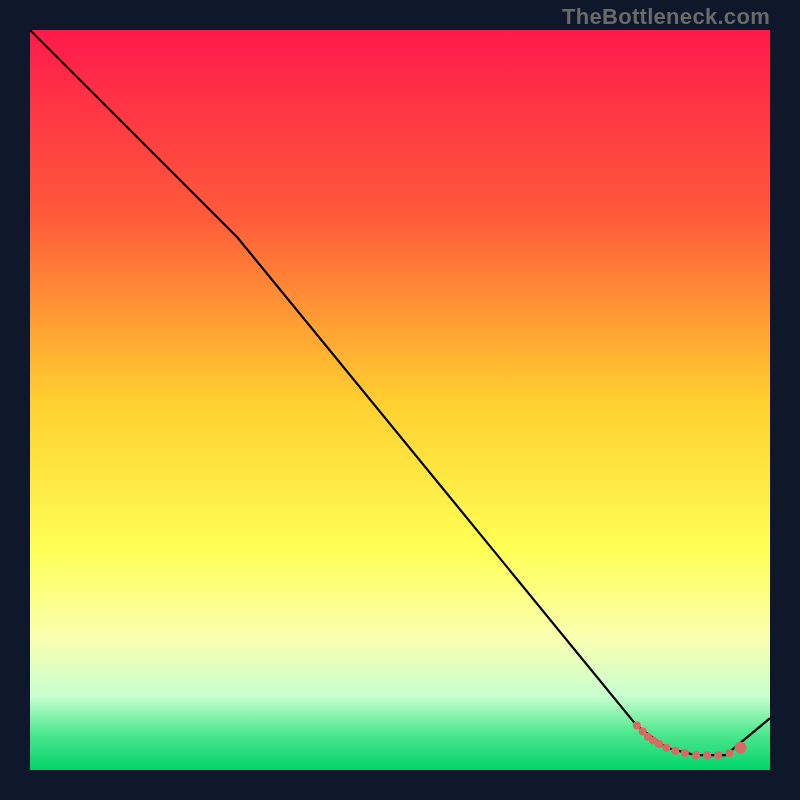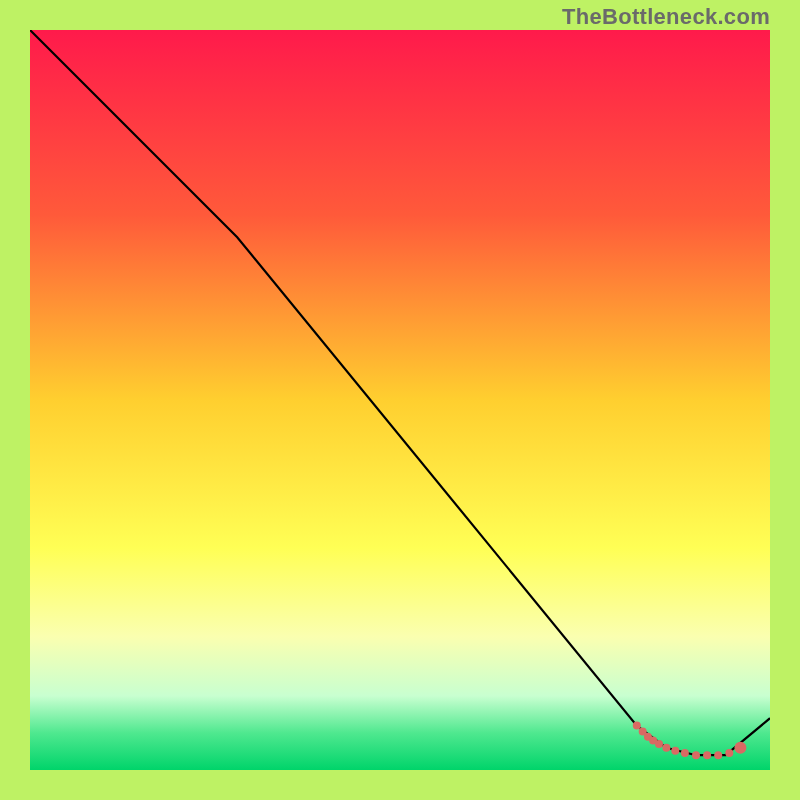--- a/index.html
+++ b/index.html
@@ -7,21 +7,21 @@
     padding: 0;
     width: 800px;
     height: 800px;
     background: #000;
     overflow: hidden;
   }
   .frame {
     position: relative;
     width: 800px;
     height: 800px;
-    background: #bef264;
+    background: #0f172a;
   }
   .plot-area {
     position: absolute;
     left: 30px;
     top: 30px;
     width: 740px;
     height: 740px;
   }
   .watermark {
     position: absolute;

